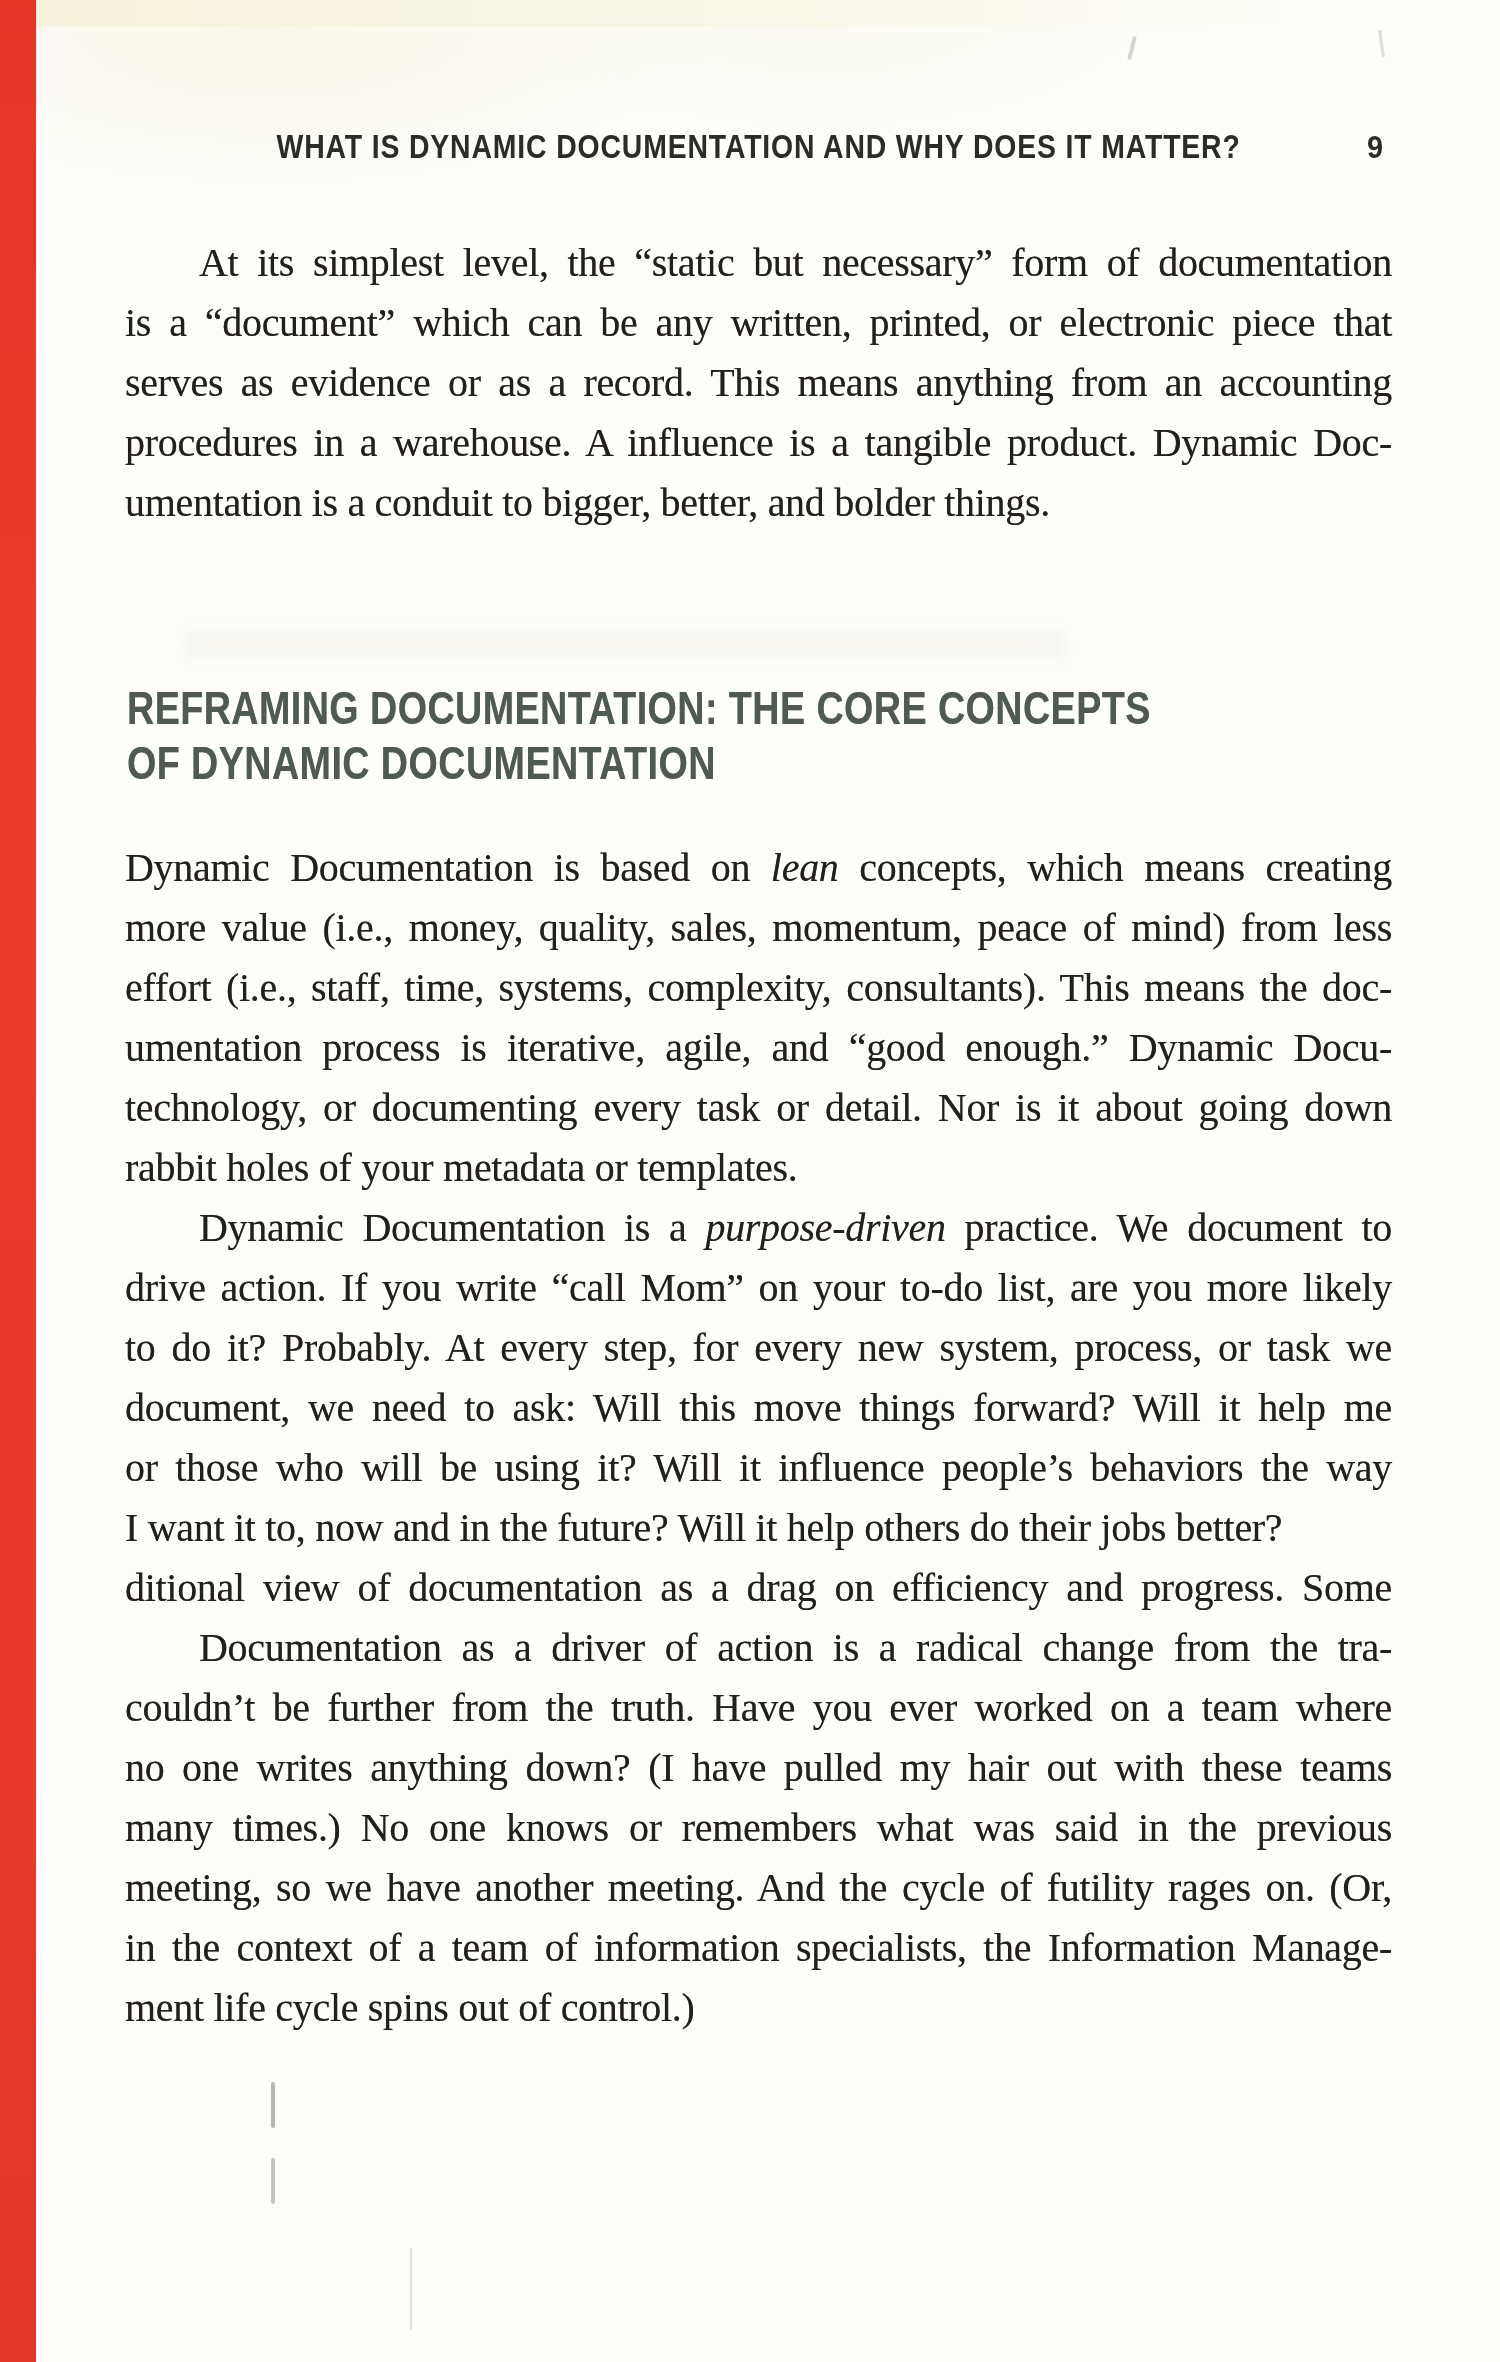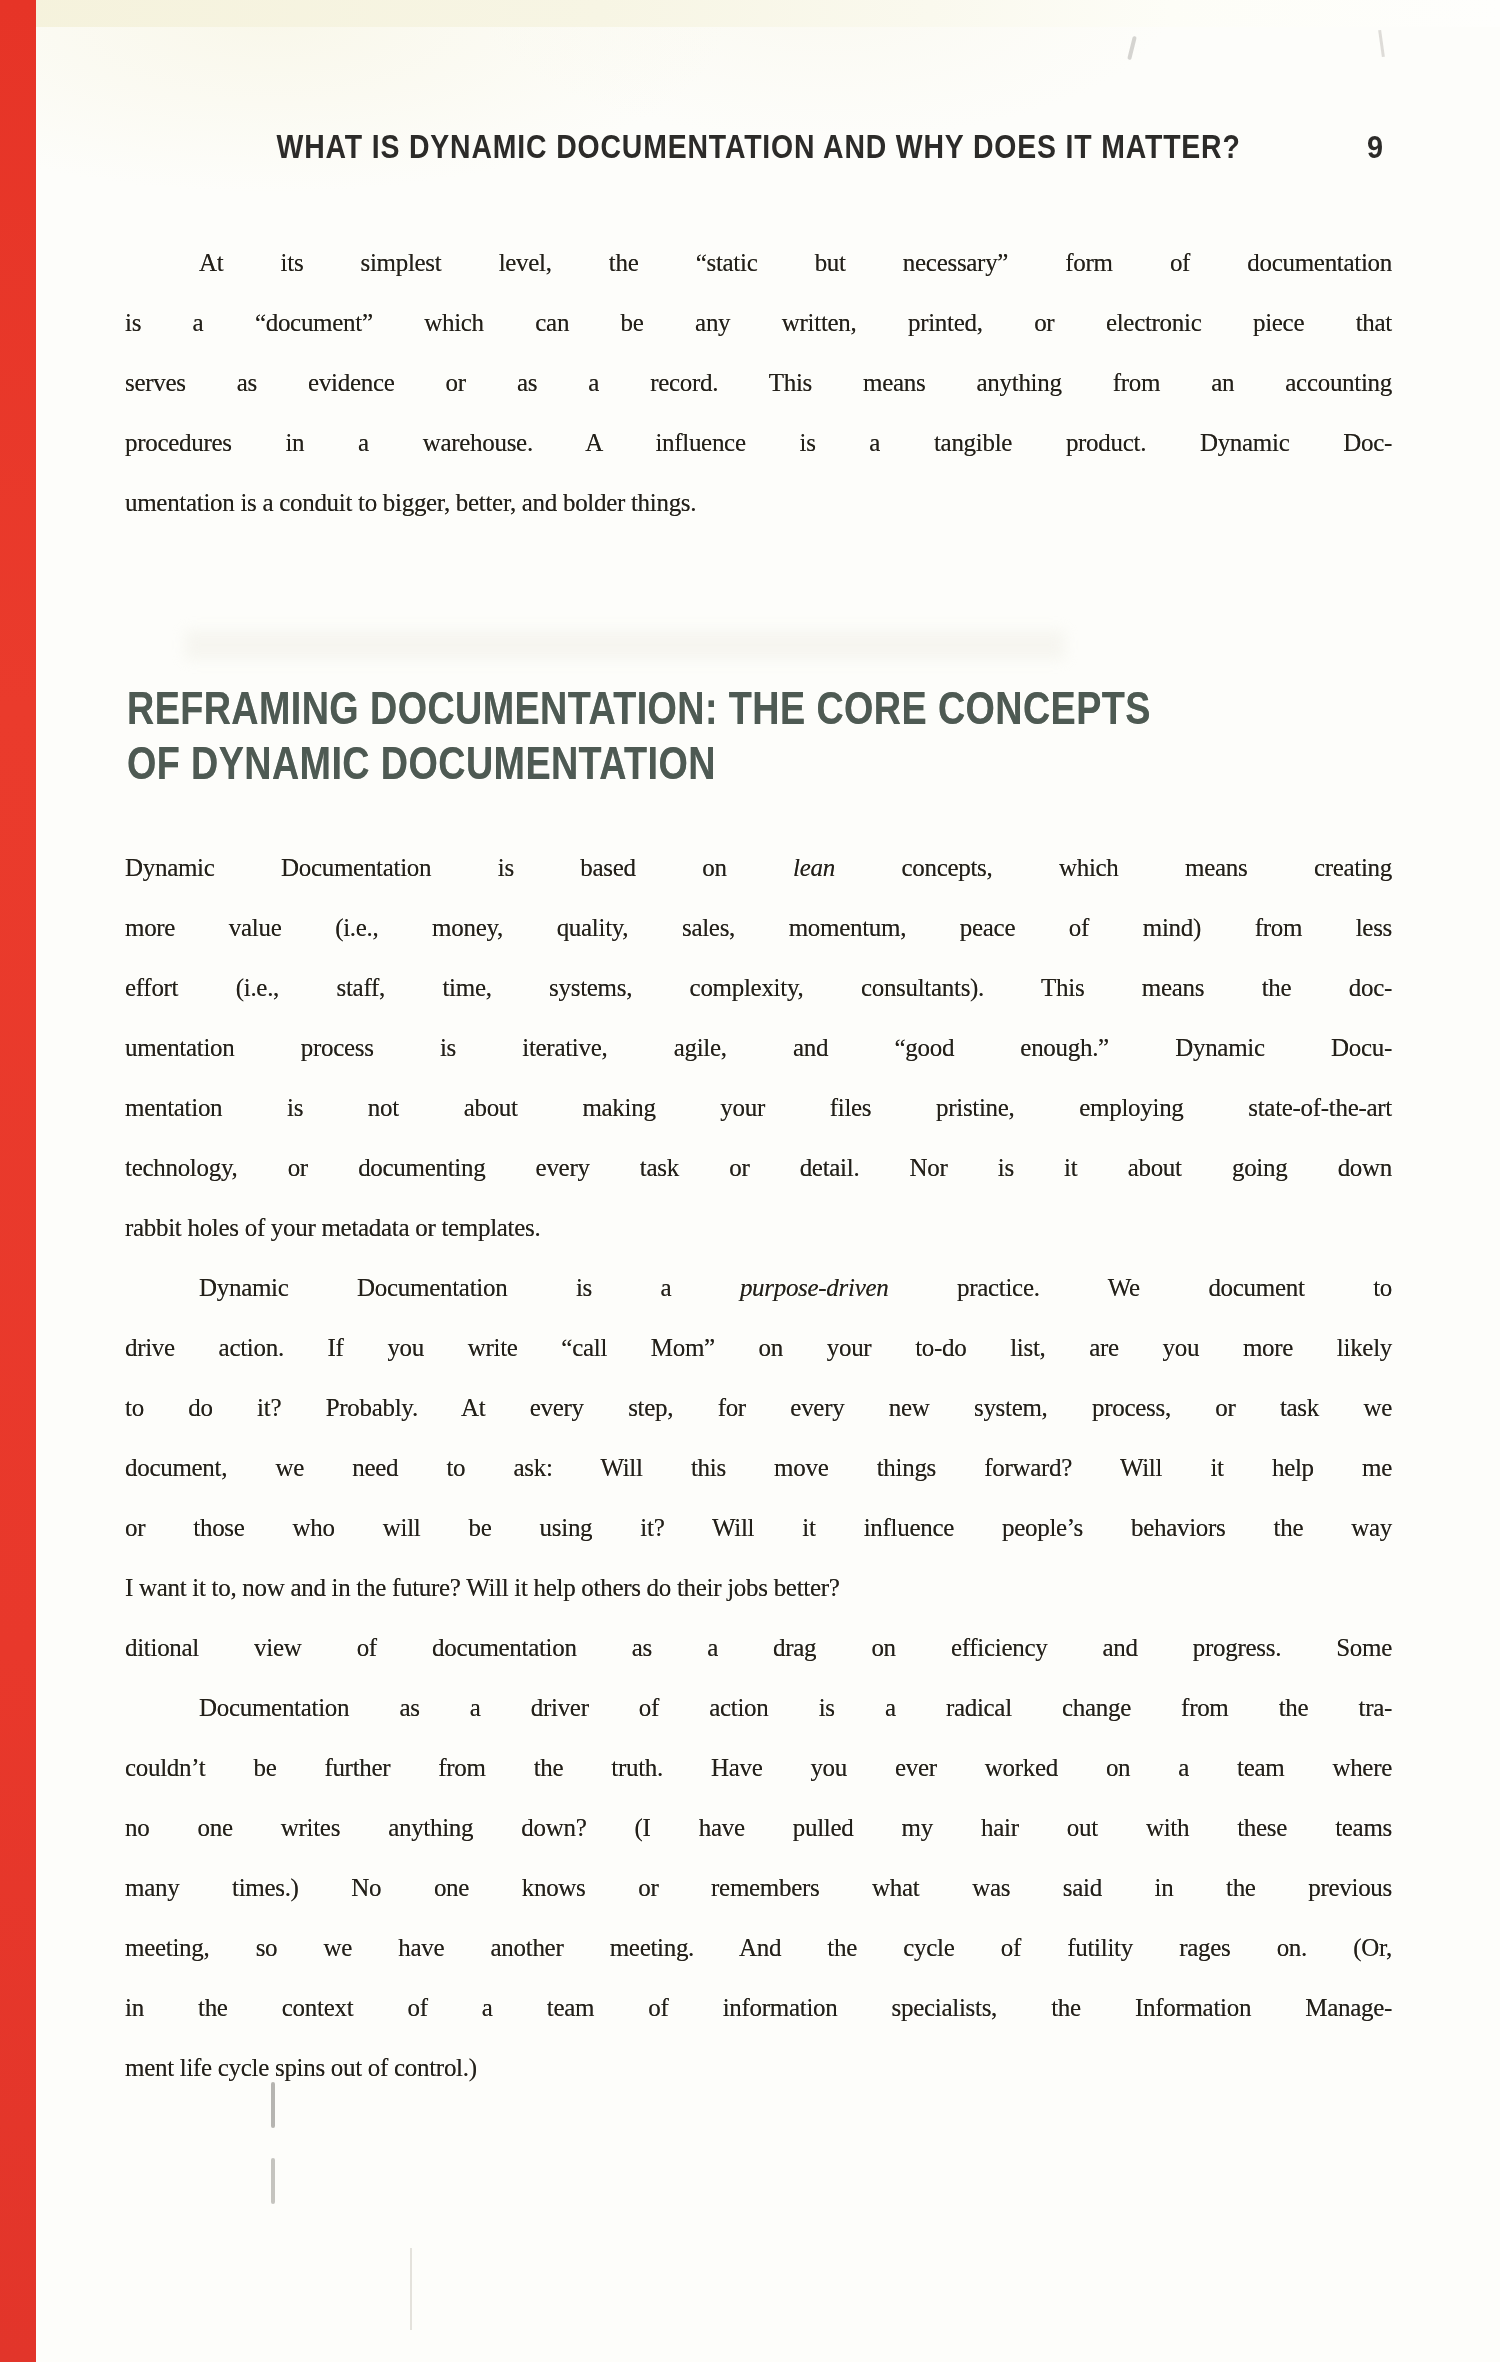--- a/index.html
+++ b/index.html
@@ -36,21 +36,21 @@
   .header .pagenum{
     position:absolute; right:8px; top:1px;
     font-family:"Liberation Sans", sans-serif; font-weight:700;
     font-size:32px; color:#2c2b29; transform:scaleX(.9);
   }
   
   .textblock{ position:absolute; left:125px; width:1267px; }
   #para-intro{ top:233px; }
   #body-flow{ top:838px; }
   .ln{
-    height:60px; line-height:60px; font-size:25px; letter-spacing:-.3px;
+    height:60px; line-height:60px; font-size:40px; letter-spacing:-.3px;
     text-align:justify; text-align-last:justify; white-space:normal;
     text-shadow:0 0 .4px rgba(20,16,12,.55);
   }
   .ln.last{ text-align-last:left; }
   .ln.ind{ text-indent:74px; }
   
   .section-heading{
     position:absolute; left:127px; top:681px; width:1300px;
     font-family:"Liberation Sans", sans-serif; font-weight:700;
     font-size:46px; line-height:55px; letter-spacing:.5px;
@@ -102,21 +102,20 @@
   <div class="section-heading">
     <div>REFRAMING DOCUMENTATION: THE CORE CONCEPTS</div>
     <div>OF DYNAMIC DOCUMENTATION</div>
   </div>
 
   <div class="textblock" id="body-flow">
     <div class="ln">Dynamic Documentation is based on <i>lean</i> concepts, which means creating</div>
     <div class="ln">more value (i.e., money, quality, sales, momentum, peace of mind) from less</div>
     <div class="ln">effort (i.e., staff, time, systems, complexity, consultants). This means the doc-</div>
     <div class="ln">umentation process is iterative, agile, and “good enough.” Dynamic Docu-</div>
-    <div class="ln">mentation is not about making your files pristine, employing state-of-the-art</div>
     <div class="ln">technology, or documenting every task or detail. Nor is it about going down</div>
     <div class="ln last">rabbit holes of your metadata or templates.</div>
 
     <div class="ln ind">Dynamic Documentation is a <i>purpose-driven</i> practice. We document to</div>
     <div class="ln">drive action. If you write “call Mom” on your to-do list, are you more likely</div>
     <div class="ln">to do it? Probably. At every step, for every new system, process, or task we</div>
     <div class="ln">document, we need to ask: Will this move things forward? Will it help me</div>
     <div class="ln">or those who will be using it? Will it influence people’s behaviors the way</div>
     <div class="ln last">I want it to, now and in the future? Will it help others do their jobs better?</div>
 

